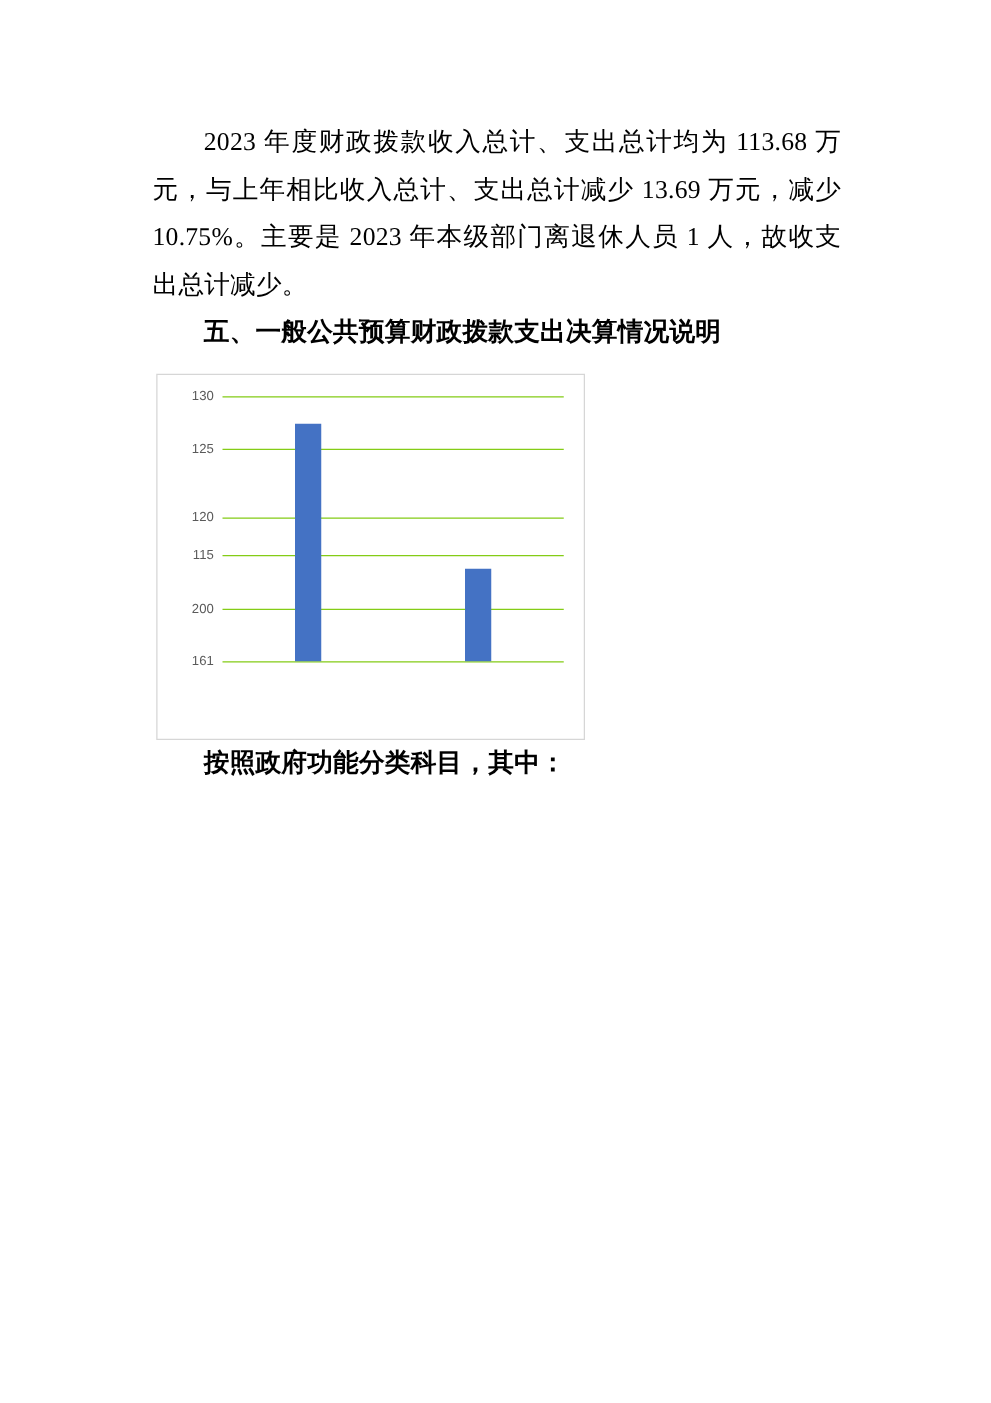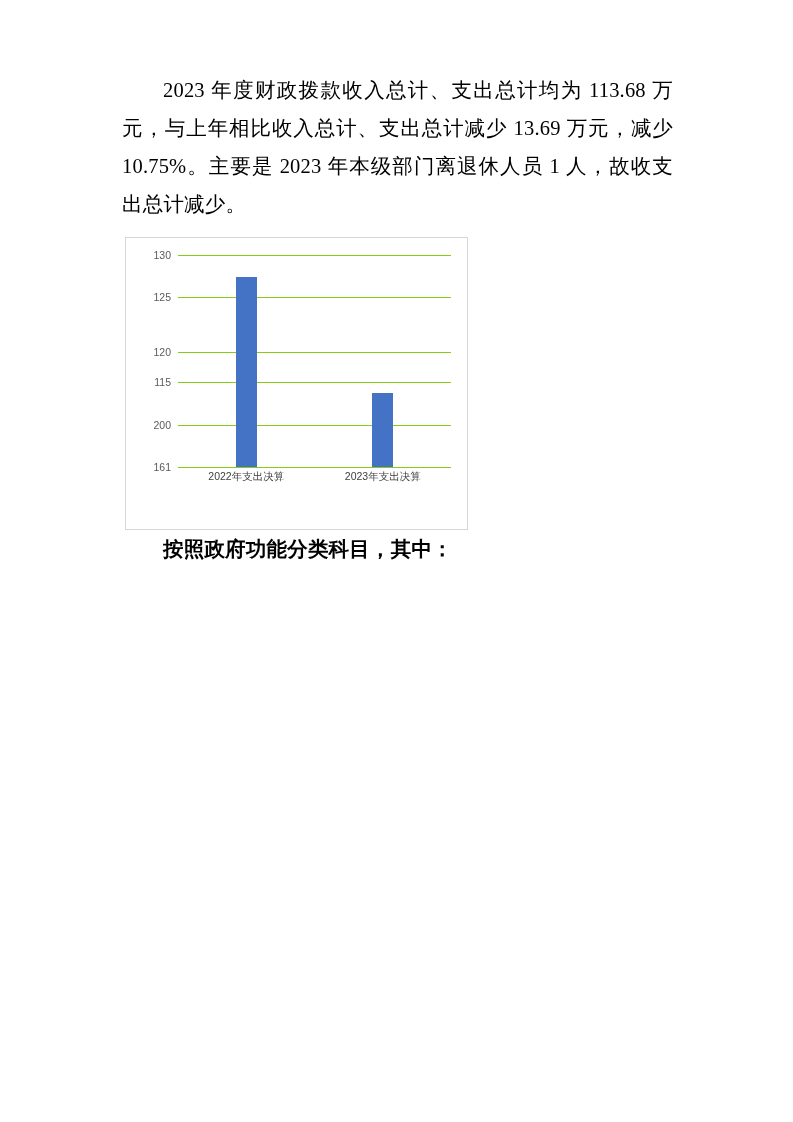--- a/index.html
+++ b/index.html
@@ -14,21 +14,21 @@
     color: #000000;
     position: relative;
     overflow: hidden;
   }
   .page {
     position: absolute;
     left: 0; top: 0;
     width: 793px;
     height: 1122px;
     box-sizing: border-box;
-    padding: 71px 120px 0 122px;
+    padding: 95px 120px 0 122px;
   }
   p.para {
     margin: 0 0 0 0;
     font-size: 20.5px;
     line-height: 38px;
     text-align: justify;
     text-justify: inter-ideograph;
     text-indent: 2em;
     letter-spacing: 0.2px;
     font-family: "Liberation Serif", serif;
@@ -118,20 +118,21 @@
     font-weight: bold;
   }
 </style>
 </head>
 <body>
 
 <div class="page">
 
   <p class="para">2023 年度财政拨款收入总计、支出总计均为 113.68 万元，与上年相比收入总计、支出总计减少 13.69 万元，减少 10.75%。主要是 2023 年本级部门离退休人员 1 人，故收支出总计减少。</p>
 
+  <p class="heading">五、一般公共预算财政拨款支出决算情况说明</p>
 
 
   <div class="chart-wrap">
     <div class="plot" id="plot">
         <div class="gridline" style="top: 212px;">
           <span class="ytick">161</span>
         </div>
         <div class="gridline" style="top: 169.6px;">
           <span class="ytick">200</span>
         </div>
@@ -143,21 +144,17 @@
         </div>
         <div class="gridline" style="top: 42.4px;">
           <span class="ytick">125</span>
         </div>
         <div class="gridline" style="top: 0px;">
           <span class="ytick">130</span>
         </div>
         <div class="bar" style="left: 57.75px; height: 189.698px; background: rgb(68, 114, 196);"></div>
         <div class="bar" style="left: 194.25px; height: 73.6064px; background: rgb(68, 114, 196);"></div>
       </div>
-    <div class="xlabels" id="xlabels">
-        <div class="xlabel" style="left: 68.25px;">2022年支出决算</div>
-        <div class="xlabel" style="left: 204.75px;">2023年支出决算</div>
-      </div>
   </div>
 
   <p class="para after-chart">按照政府功能分类科目，其中：</p>
 
 </div>
 
 </body></html>

